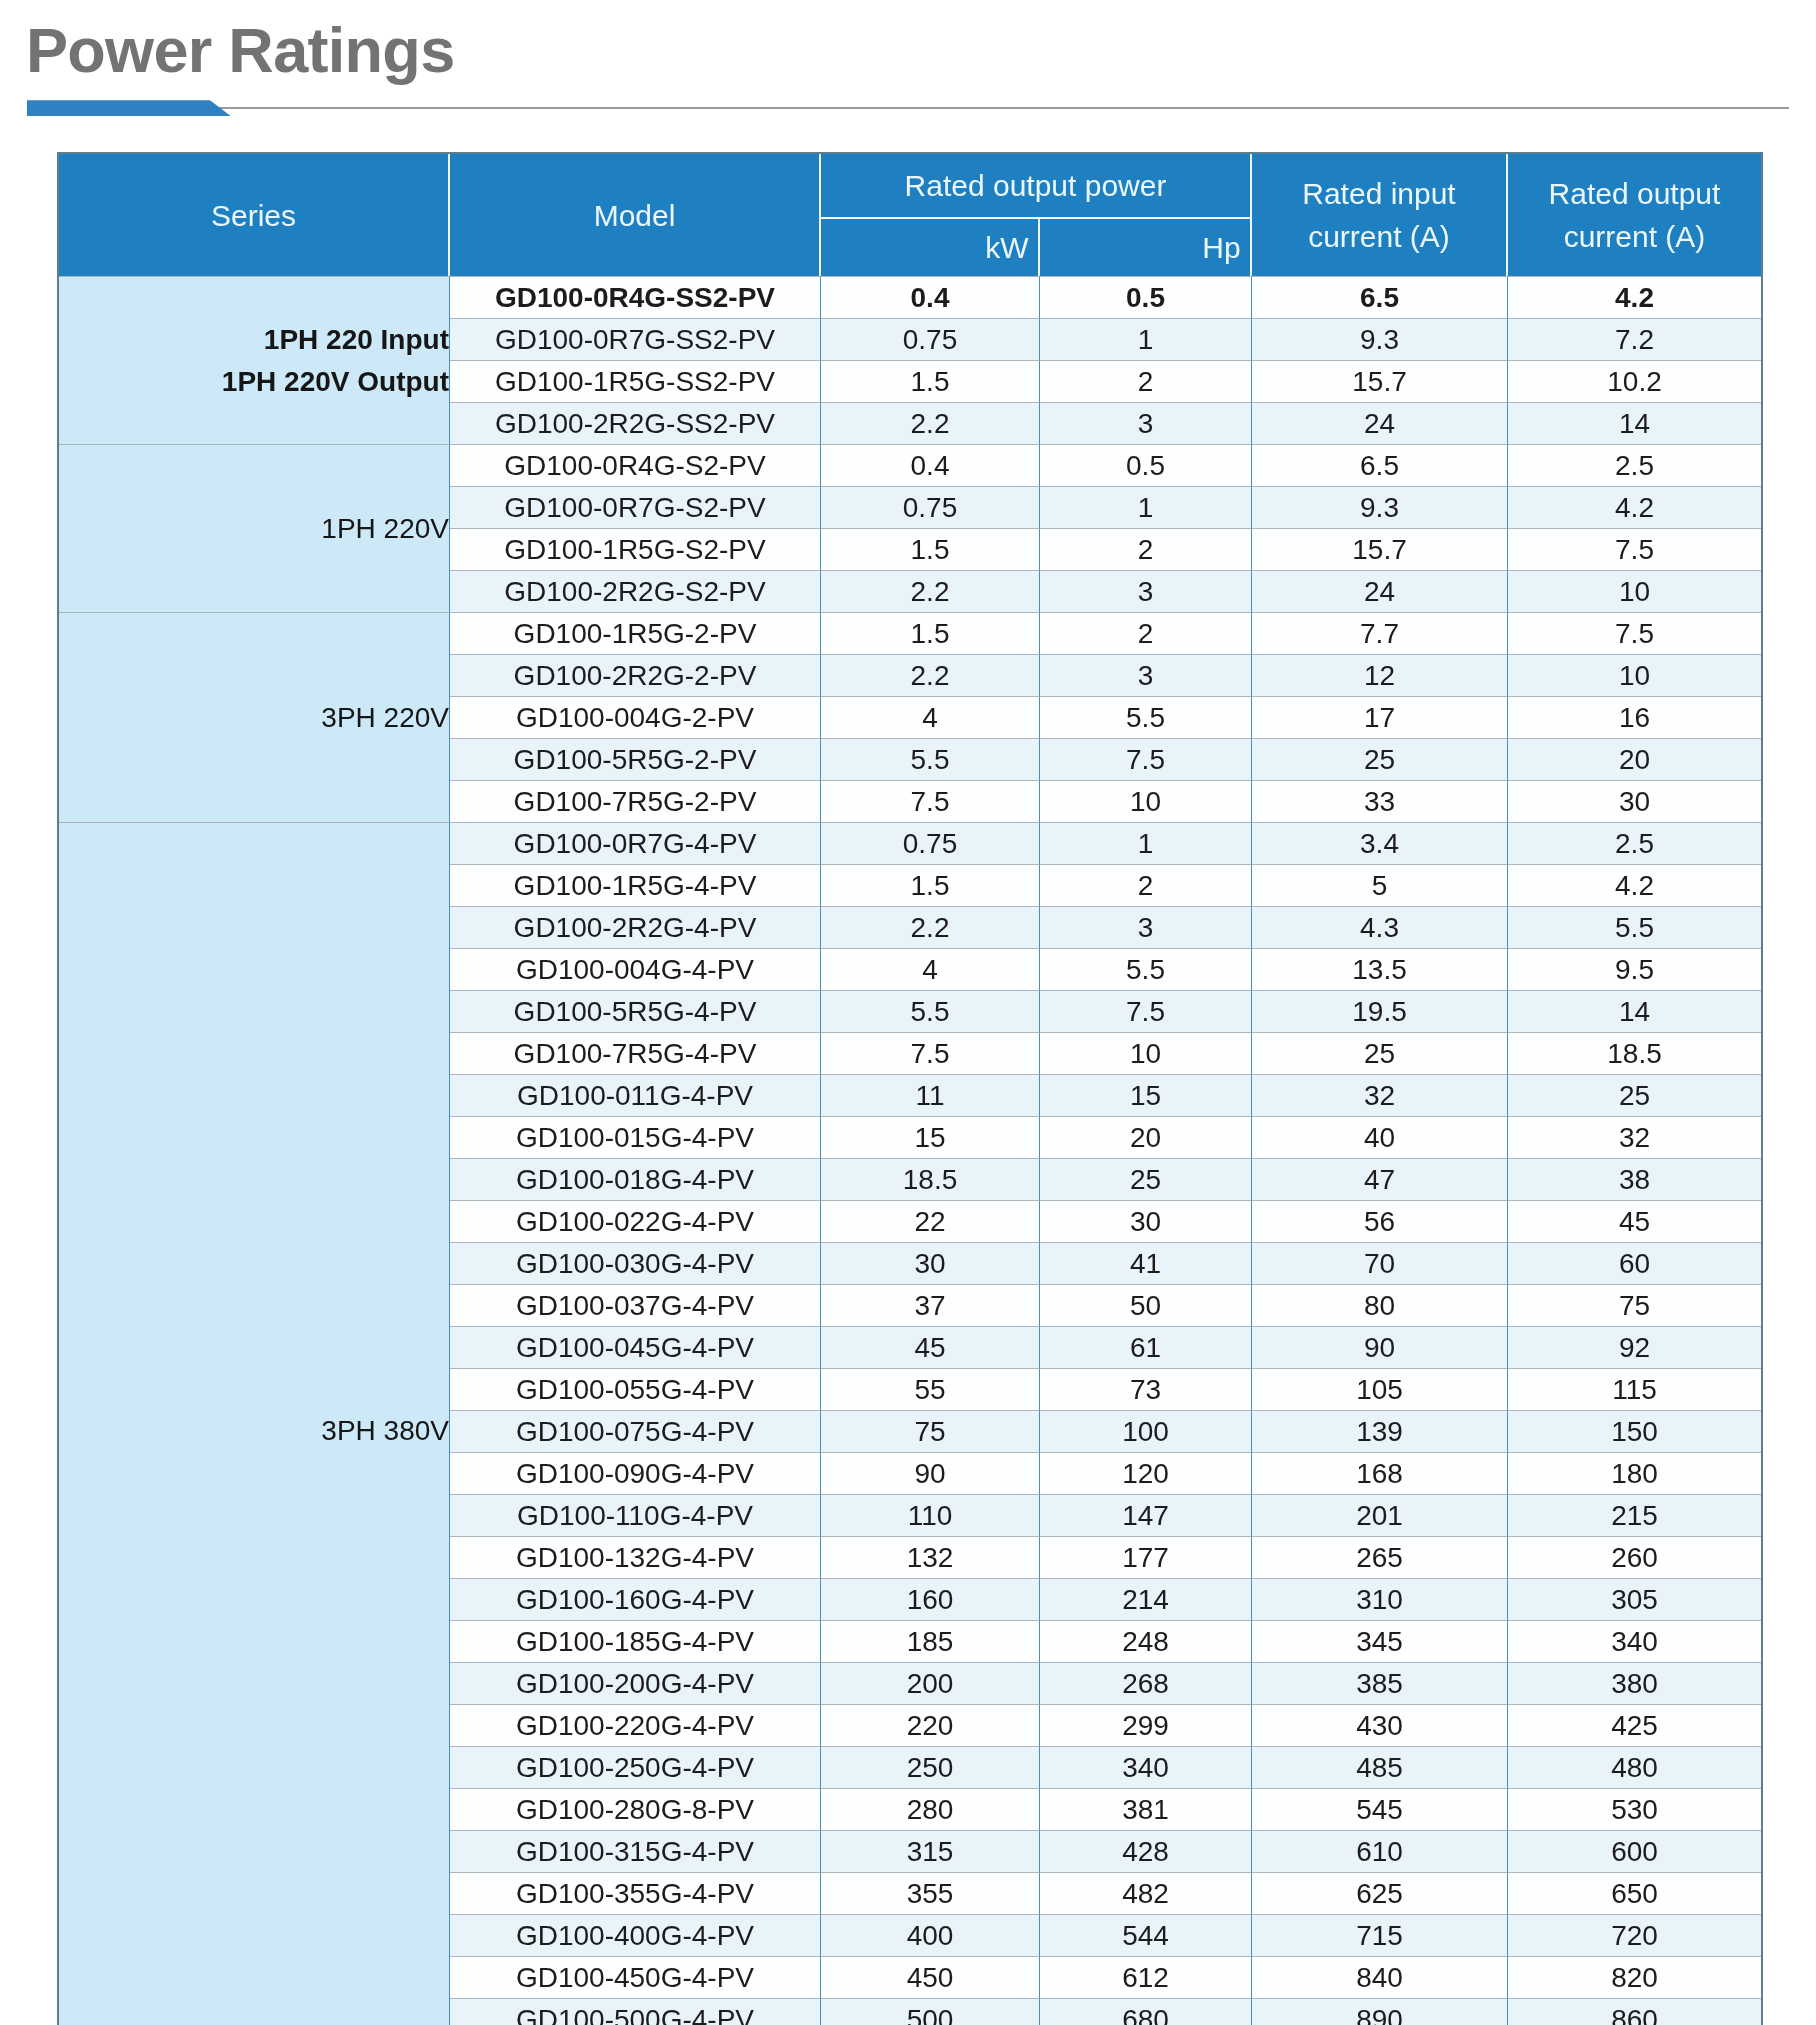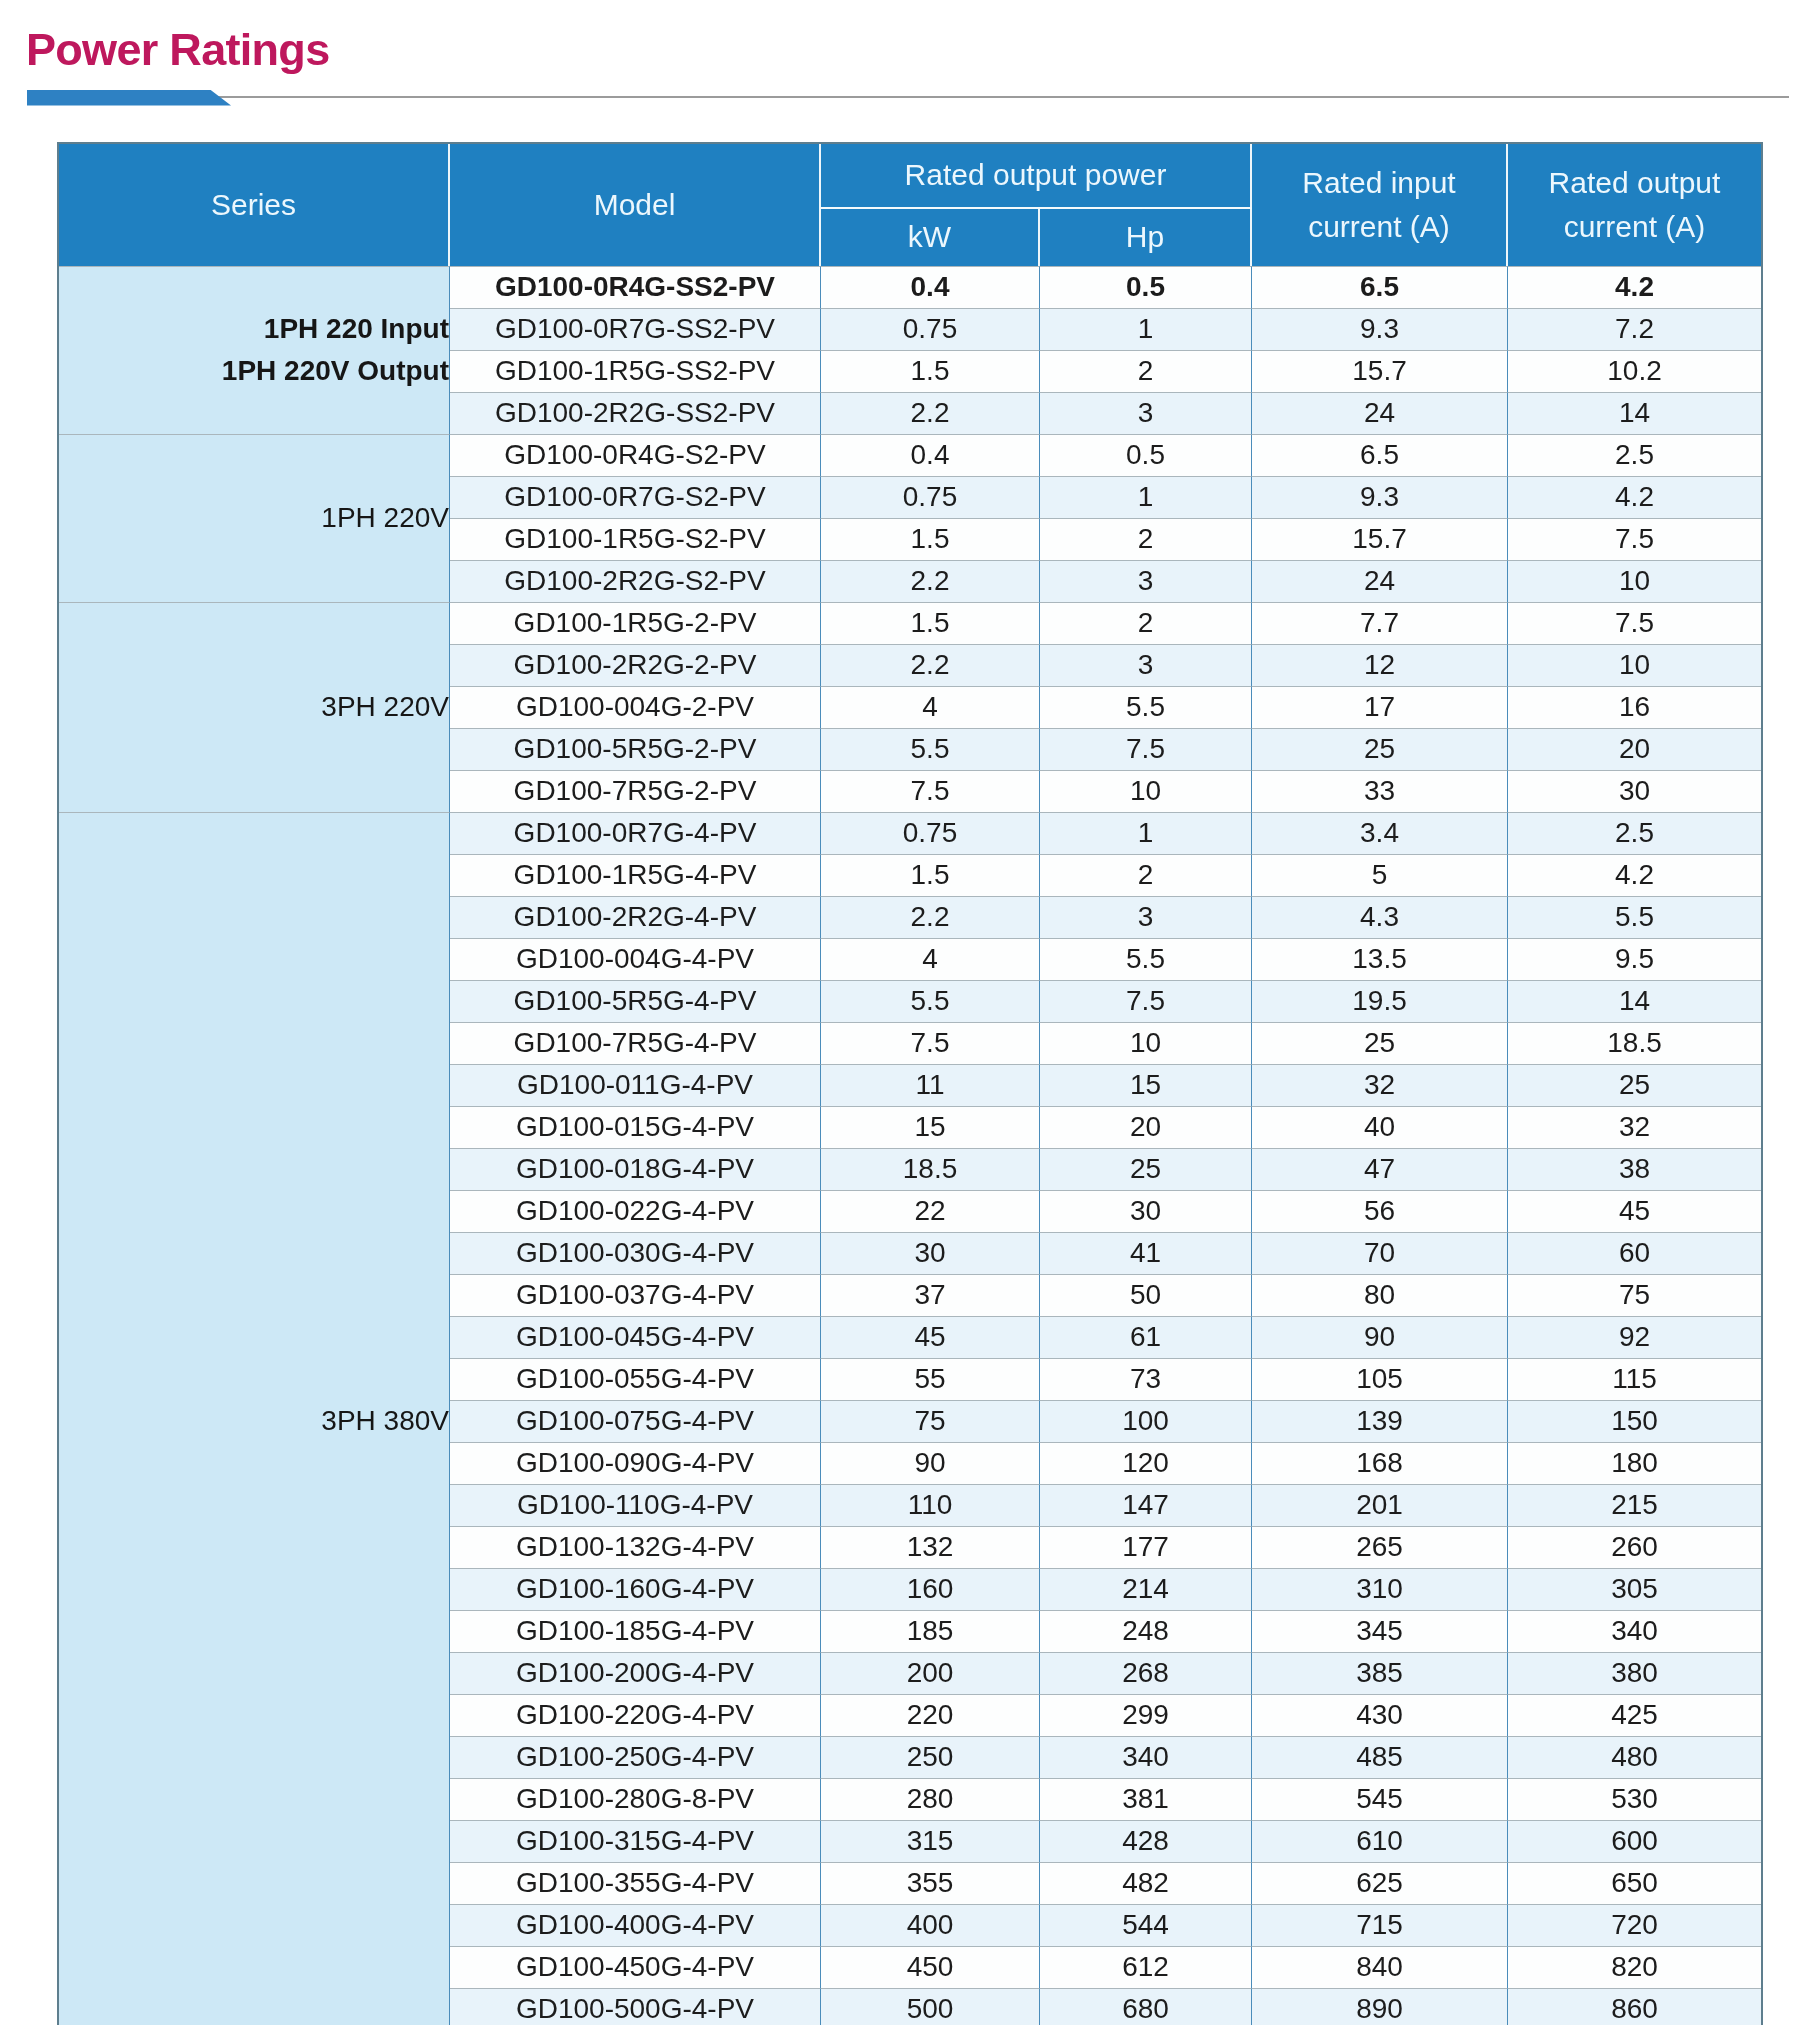--- a/index.html
+++ b/index.html
@@ -9,25 +9,25 @@
     font-family: "Liberation Sans", sans-serif;
   }
   .page {
     position: relative;
     width: 1816px;
     height: 2025px;
     background: #ffffff;
     overflow: hidden;
   }
   .page-title {
-    margin: 25px 0 0 26px;
-    font-size: 45px;
+    margin: 16px 0 0 26px;
+    font-size: 63px;
     line-height: 1.1;
     font-weight: bold;
-    color: #be185d;
+    color: #737373;
     letter-spacing: -0.7px;
   }
   .title-rule {
     position: relative;
     margin: 15px 27px 0 27px;
     height: 16px;
   }
   .rule-line {
     position: absolute;
     left: 148px;
@@ -65,21 +65,21 @@
     color: #ecf7fd;
     font-weight: 400;
     font-size: 30px;
     line-height: 1.45;
     text-align: center;
     vertical-align: middle;
     border-right: 2px solid #eef6fa;
     padding: 0 9.4px;
   }
   thead tr.h1 th { height: 63px; }
-  thead tr.h2 th { height: 57px; }
+  thead tr.h2 th { height: 57px; text-align: right; }
   thead th.h-rop { border-bottom: 2.7px solid #f4fafc; }
   thead th.h-last { border-right: none; }
 
   tbody td {
     font-size: 28px;
     color: #1c1c1c;
     text-align: center;
     vertical-align: middle;
     height: 41px;
     border-right: 1.3px solid #4a8cba;

